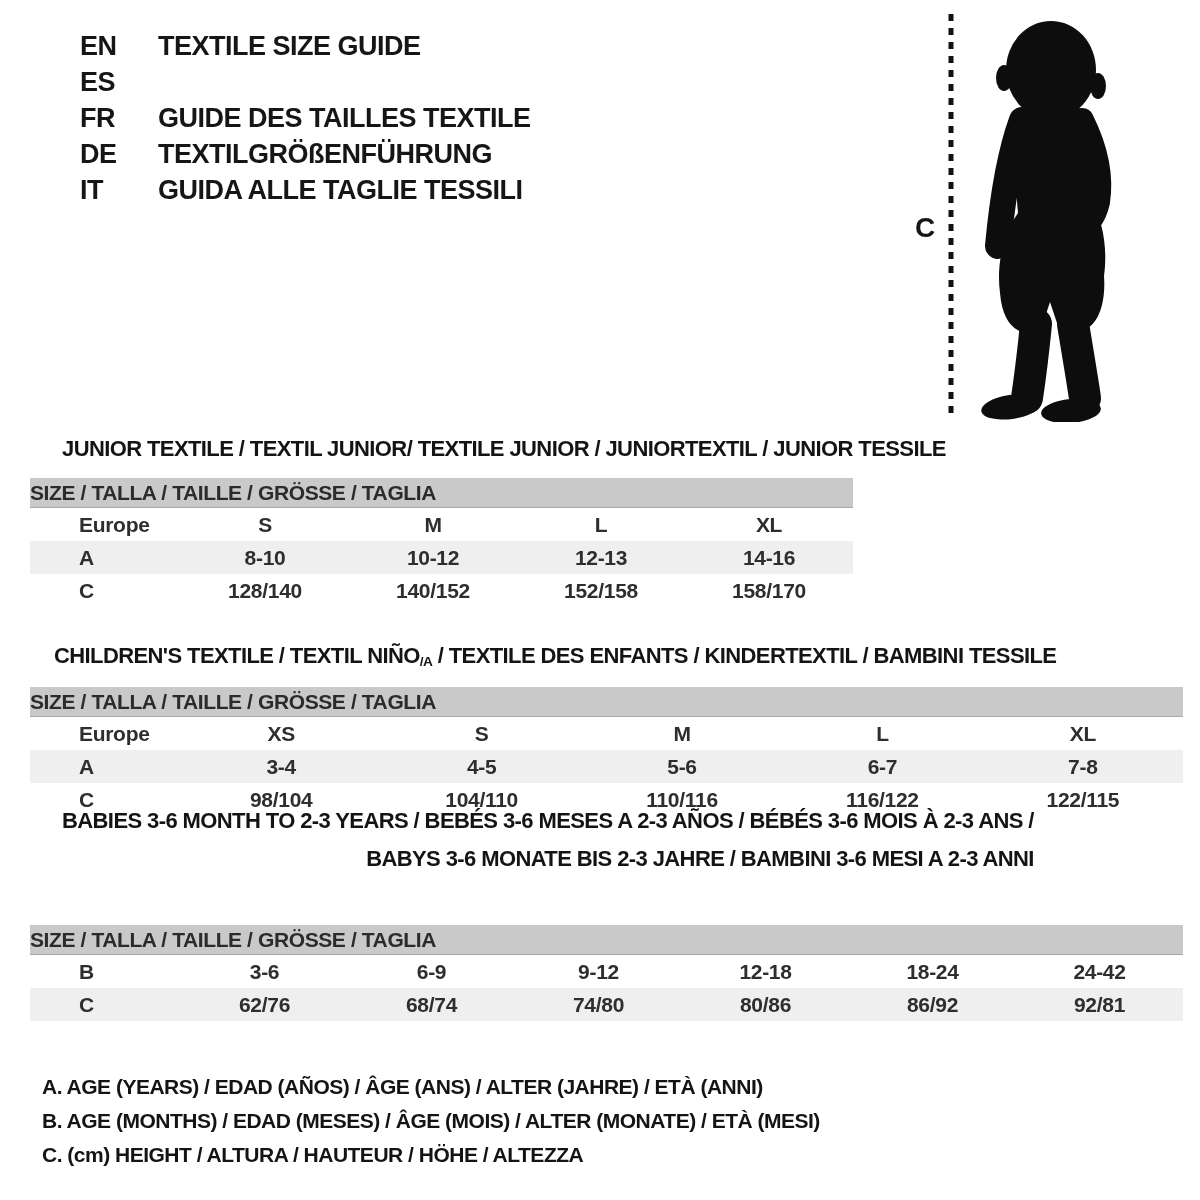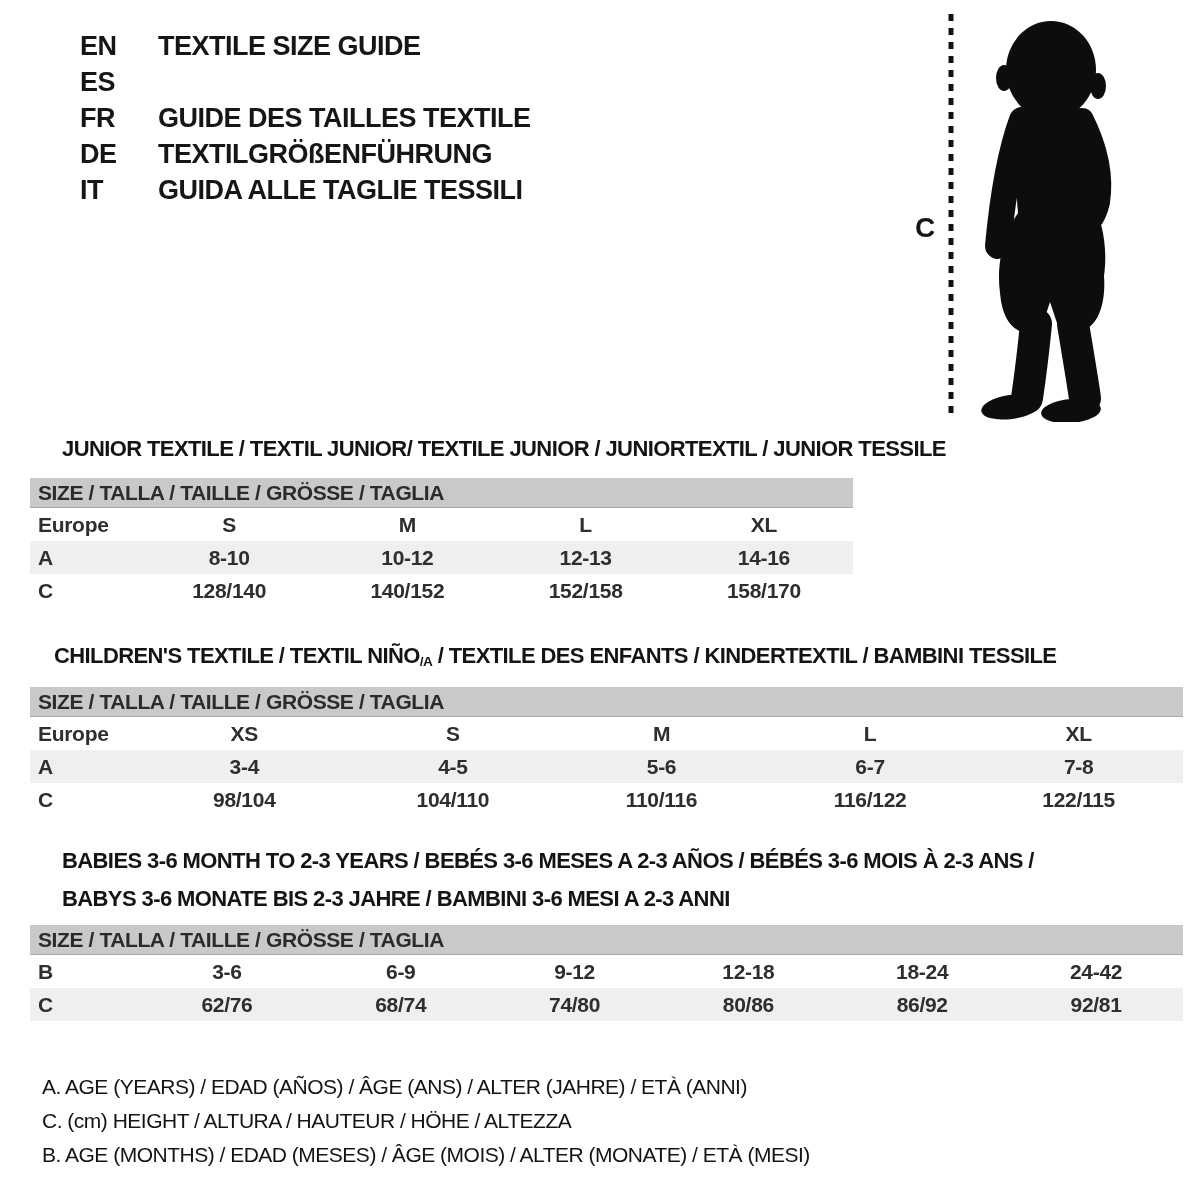--- a/index.html
+++ b/index.html
@@ -16,30 +16,30 @@
   
   .figure-svg { position:absolute; left:898px; top:8px; }
   .figure-label { position:absolute; left:915px; top:212px; font-size:28px; font-weight:700; color:#161616; }
 
   
   .sec-title { position:absolute; font-size:22px; font-weight:700; letter-spacing:-0.6px; color:#141414; white-space:nowrap; line-height:38px;margin-left:20px; }
   .sub { font-size:0.62em; vertical-align:-0.22em; }
 
   
   .stable { position:absolute; }
-  .band { height:30px; background:#c9c9c9; border-bottom:1px solid #a8a8a8; display:flex; align-items:center; padding-left:8px; }
+  .band { height:30px; background:#c9c9c9; border-bottom:1px solid #a8a8a8; display:flex; align-items:center; }
   .band span { font-size:21px; font-weight:700; letter-spacing:-0.4px; color:#2b2b2b; white-space:nowrap; }
   .trow { display:flex; height:33px; align-items:center; font-size:21px; font-weight:700; letter-spacing:-0.3px; color:#2e2e2e; }
   .trow.stripe { background:#efefef; }
-  .tlabel { width:110px; padding-left:8px; }
+  .tlabel { width:110px; padding-left:8px;margin-left:41px; }
   .tcell { flex:1; text-align:center; }
 
   
   .legend { position:absolute; left:42px; top:1070px; }
-  .legend-line { height:34px; display:flex; align-items:center; font-size:21px; font-weight:400; letter-spacing:-0.5px; color:#141414; white-space:nowrap; }
+  .legend-line { height:34px; display:flex; align-items:center; font-size:21px; font-weight:700; letter-spacing:-0.5px; color:#141414; white-space:nowrap; }
 </style>
 </head>
 <body>
 
 <div class="page">
 
   <div class="lang-block">
     <div class="lang-row">
       <span class="lang-code">EN</span>
       <span class="lang-title">TEXTILE SIZE GUIDE</span>
@@ -147,21 +147,21 @@
     <div class="trow">
       <div class="tlabel">C</div>
       <div class="tcell">98/104</div>
       <div class="tcell">104/110</div>
       <div class="tcell">110/116</div>
       <div class="tcell">116/122</div>
       <div class="tcell">122/115</div>
     </div>
   </div>
 
-  <div class="sec-title" style="left:42px; top:842px;">
+  <div class="sec-title" style="left:42px; top:802px;text-align:right;">
     <div>BABIES 3-6 MONTH TO 2-3 YEARS / BEBÉS 3-6 MESES A 2-3 AÑOS / BÉBÉS 3-6 MOIS À 2-3 ANS /</div>
     <div>BABYS 3-6 MONATE BIS 2-3 JAHRE / BAMBINI 3-6 MESI A 2-3 ANNI</div>
   </div>
 
   <div class="stable" style="left:30px; top:925px; width:1153px;">
     <div class="band">
       <span>SIZE / TALLA / TAILLE / GRÖSSE / TAGLIA</span>
     </div>
     <div class="trow">
       <div class="tlabel">B</div>
@@ -178,17 +178,17 @@
       <div class="tcell">68/74</div>
       <div class="tcell">74/80</div>
       <div class="tcell">80/86</div>
       <div class="tcell">86/92</div>
       <div class="tcell">92/81</div>
     </div>
   </div>
 
   <div class="legend">
     <div class="legend-line">A. AGE (YEARS) / EDAD (AÑOS) / ÂGE (ANS) / ALTER (JAHRE) / ETÀ (ANNI)</div>
+    <div class="legend-line">B. AGE (MONTHS) / EDAD (MESES) / ÂGE (MOIS) / ALTER (MONATE) / ETÀ (MESI)</div>
     <div class="legend-line">C. (cm) HEIGHT / ALTURA / HAUTEUR / HÖHE / ALTEZZA</div>
-    <div class="legend-line">B. AGE (MONTHS) / EDAD (MESES) / ÂGE (MOIS) / ALTER (MONATE) / ETÀ (MESI)</div>
   </div>
 
 </div>
 
 </body></html>

